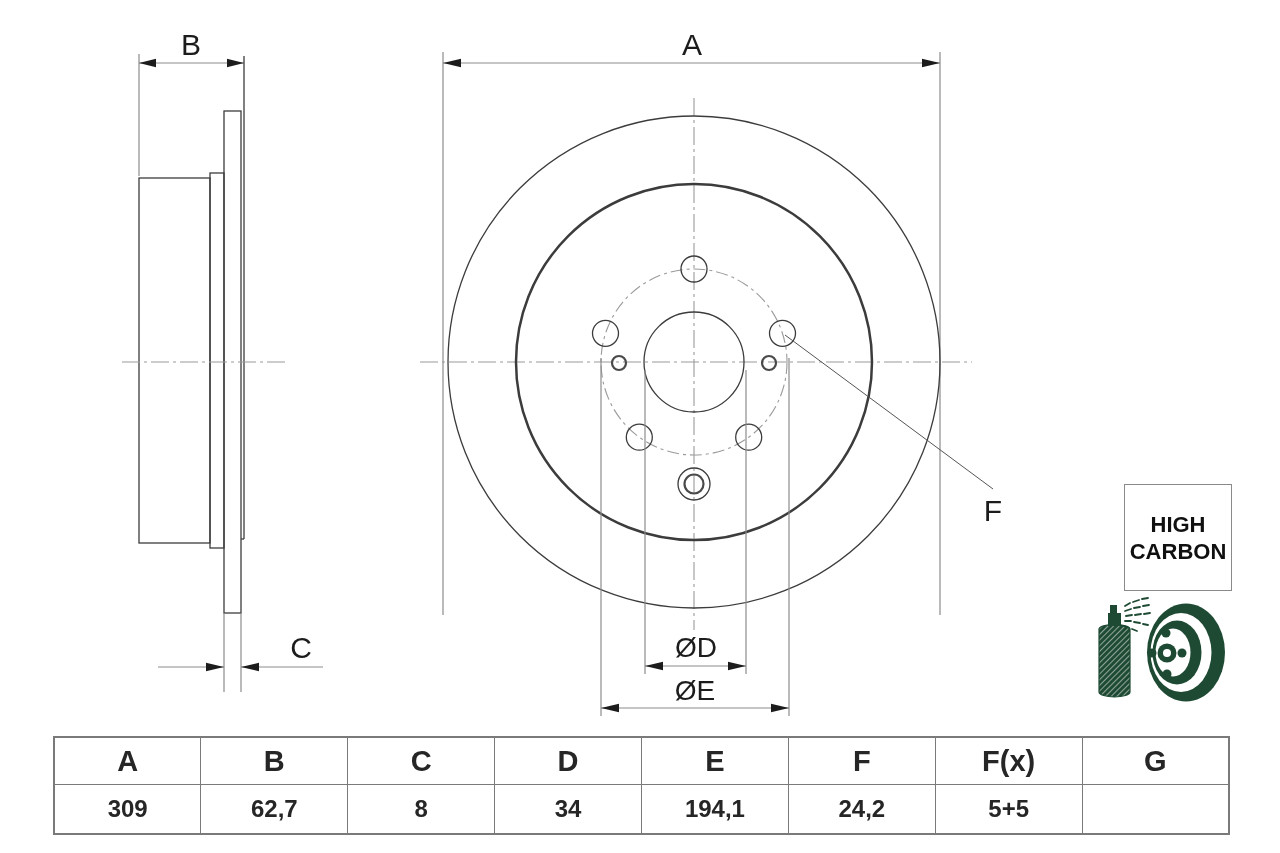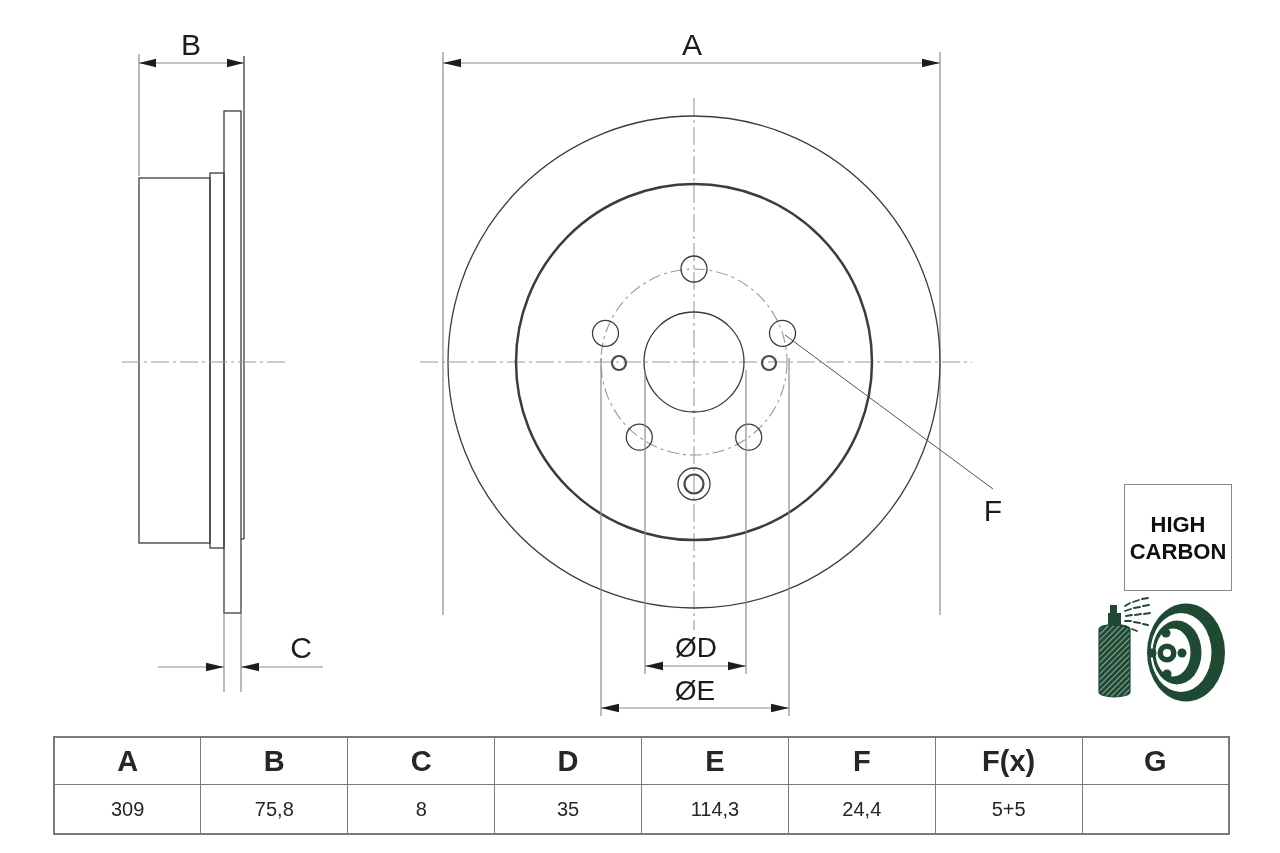--- a/index.html
+++ b/index.html
@@ -20,21 +20,21 @@
   
   .badge{position:absolute;left:1104px;top:484px;width:108px;height:107px;box-sizing:border-box;
          border:1.5px solid #8a8a8a;background:#ffffff;display:flex;flex-direction:column;
          align-items:center;justify-content:center;font-weight:bold;font-size:22px;line-height:27px;
          color:#101010;text-align:center;letter-spacing:0px;margin-left:20px;}
   
   table.spec{position:absolute;left:53px;top:736px;width:1177px;border-collapse:collapse;
          table-layout:fixed;background:#ffffff;color:#262626;text-align:center;
          border:2px solid #7a7a7a;}
   table.spec th{border:1.5px solid #7a7a7a;height:44px;font-size:29px;font-weight:bold;}
-  table.spec td{border:1.5px solid #7a7a7a;height:46px;font-size:20px;font-weight:normal;}
+  table.spec td{border:1.5px solid #7a7a7a;height:46px;font-size:24px;font-weight:bold;}
   svg.sprayicon{position:absolute;left:1092px;top:596px;}
 </style>
 </head>
 <body>
 
 <div class="canvas">
 
   <svg class="drawing" width="1280" height="853" viewBox="0 0 1280 853">
 
     <g>
@@ -183,24 +183,24 @@
       <th>B</th>
       <th>C</th>
       <th>D</th>
       <th>E</th>
       <th>F</th>
       <th>F(x)</th>
       <th>G</th>
     </tr>
     <tr>
       <td>309</td>
-      <td>75,8</td>
+      <td>62,7</td>
       <td>8</td>
-      <td>35</td>
-      <td>114,3</td>
-      <td>24,4</td>
+      <td>34</td>
+      <td>194,1</td>
+      <td>24,2</td>
       <td>5+5</td>
       <td></td>
     </tr>
   </tbody>
     </table>
 
 </div>
 
 </body></html>

